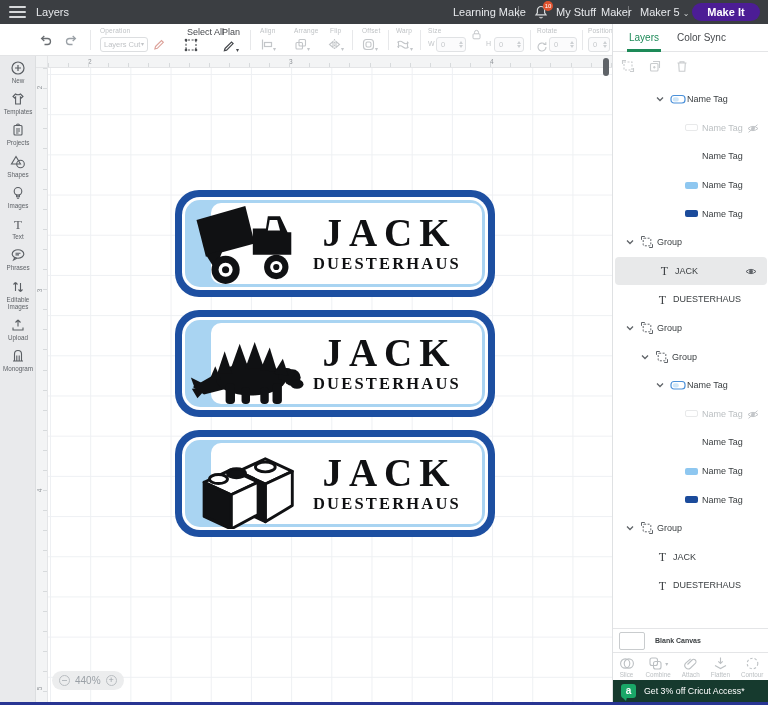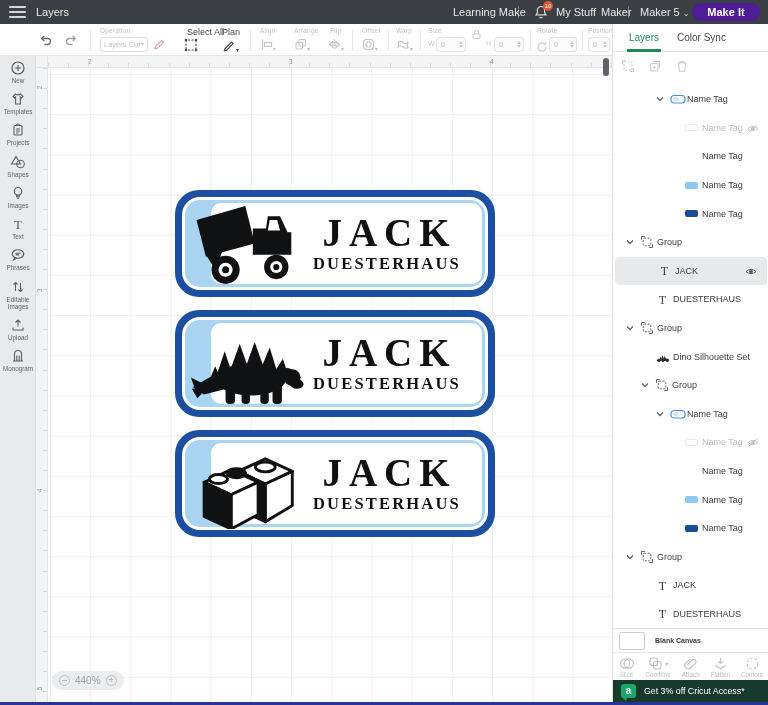--- a/index.html
+++ b/index.html
@@ -564,28 +564,20 @@
           </span>
         <span class="lic">
             <svg width="14" height="14" viewBox="0 0 14 14" fill="none" stroke="#5f6368" stroke-width="1">
               <rect x="3.2" y="3.2" width="7.6" height="7.6" rx="1" stroke-dasharray="2 1.4"></rect>
               <path d="M1.5 4.8 V1.5 H4.8 M12.5 9.2 V12.5 H9.2"></path>
             </svg>
           </span>
         <span class="ll">Group</span>
       </div>
 
-      <div class="lr p43">
-        <span class="lic">
-            <svg width="15" height="12" viewBox="0 0 15 12">
-              <path fill="#2c2e30" d="M0.5 9.5 L2.5 7.5 3.5 8.2 4.2 5.3 5.5 7.8 6.3 4.3 7.8 7.5 8.6 4.8 9.8 7.6 Q12.6 7.2 13.2 9 L12.2 10.9 10.5 10.9 10.2 9.9 8 10.1 7.8 10.9 6.2 10.9 6 10.1 4 10.3 3.8 10.9 2.2 10.9 Z"></path>
-            </svg>
-          </span>
-        <span class="ll">Dino Silhouette Set</span>
-      </div>
 
       <div class="lr p28">
         <span class="chev">
             <svg width="8" height="6" viewBox="0 0 8 6" fill="none" stroke="#5f6368" stroke-width="1.3">
               <path d="M1 1.5 L4 4.5 L7 1.5"></path>
             </svg>
           </span>
         <span class="lic">
             <svg width="14" height="14" viewBox="0 0 14 14" fill="none" stroke="#5f6368" stroke-width="1">
               <rect x="3.2" y="3.2" width="7.6" height="7.6" rx="1" stroke-dasharray="2 1.4"></rect>

